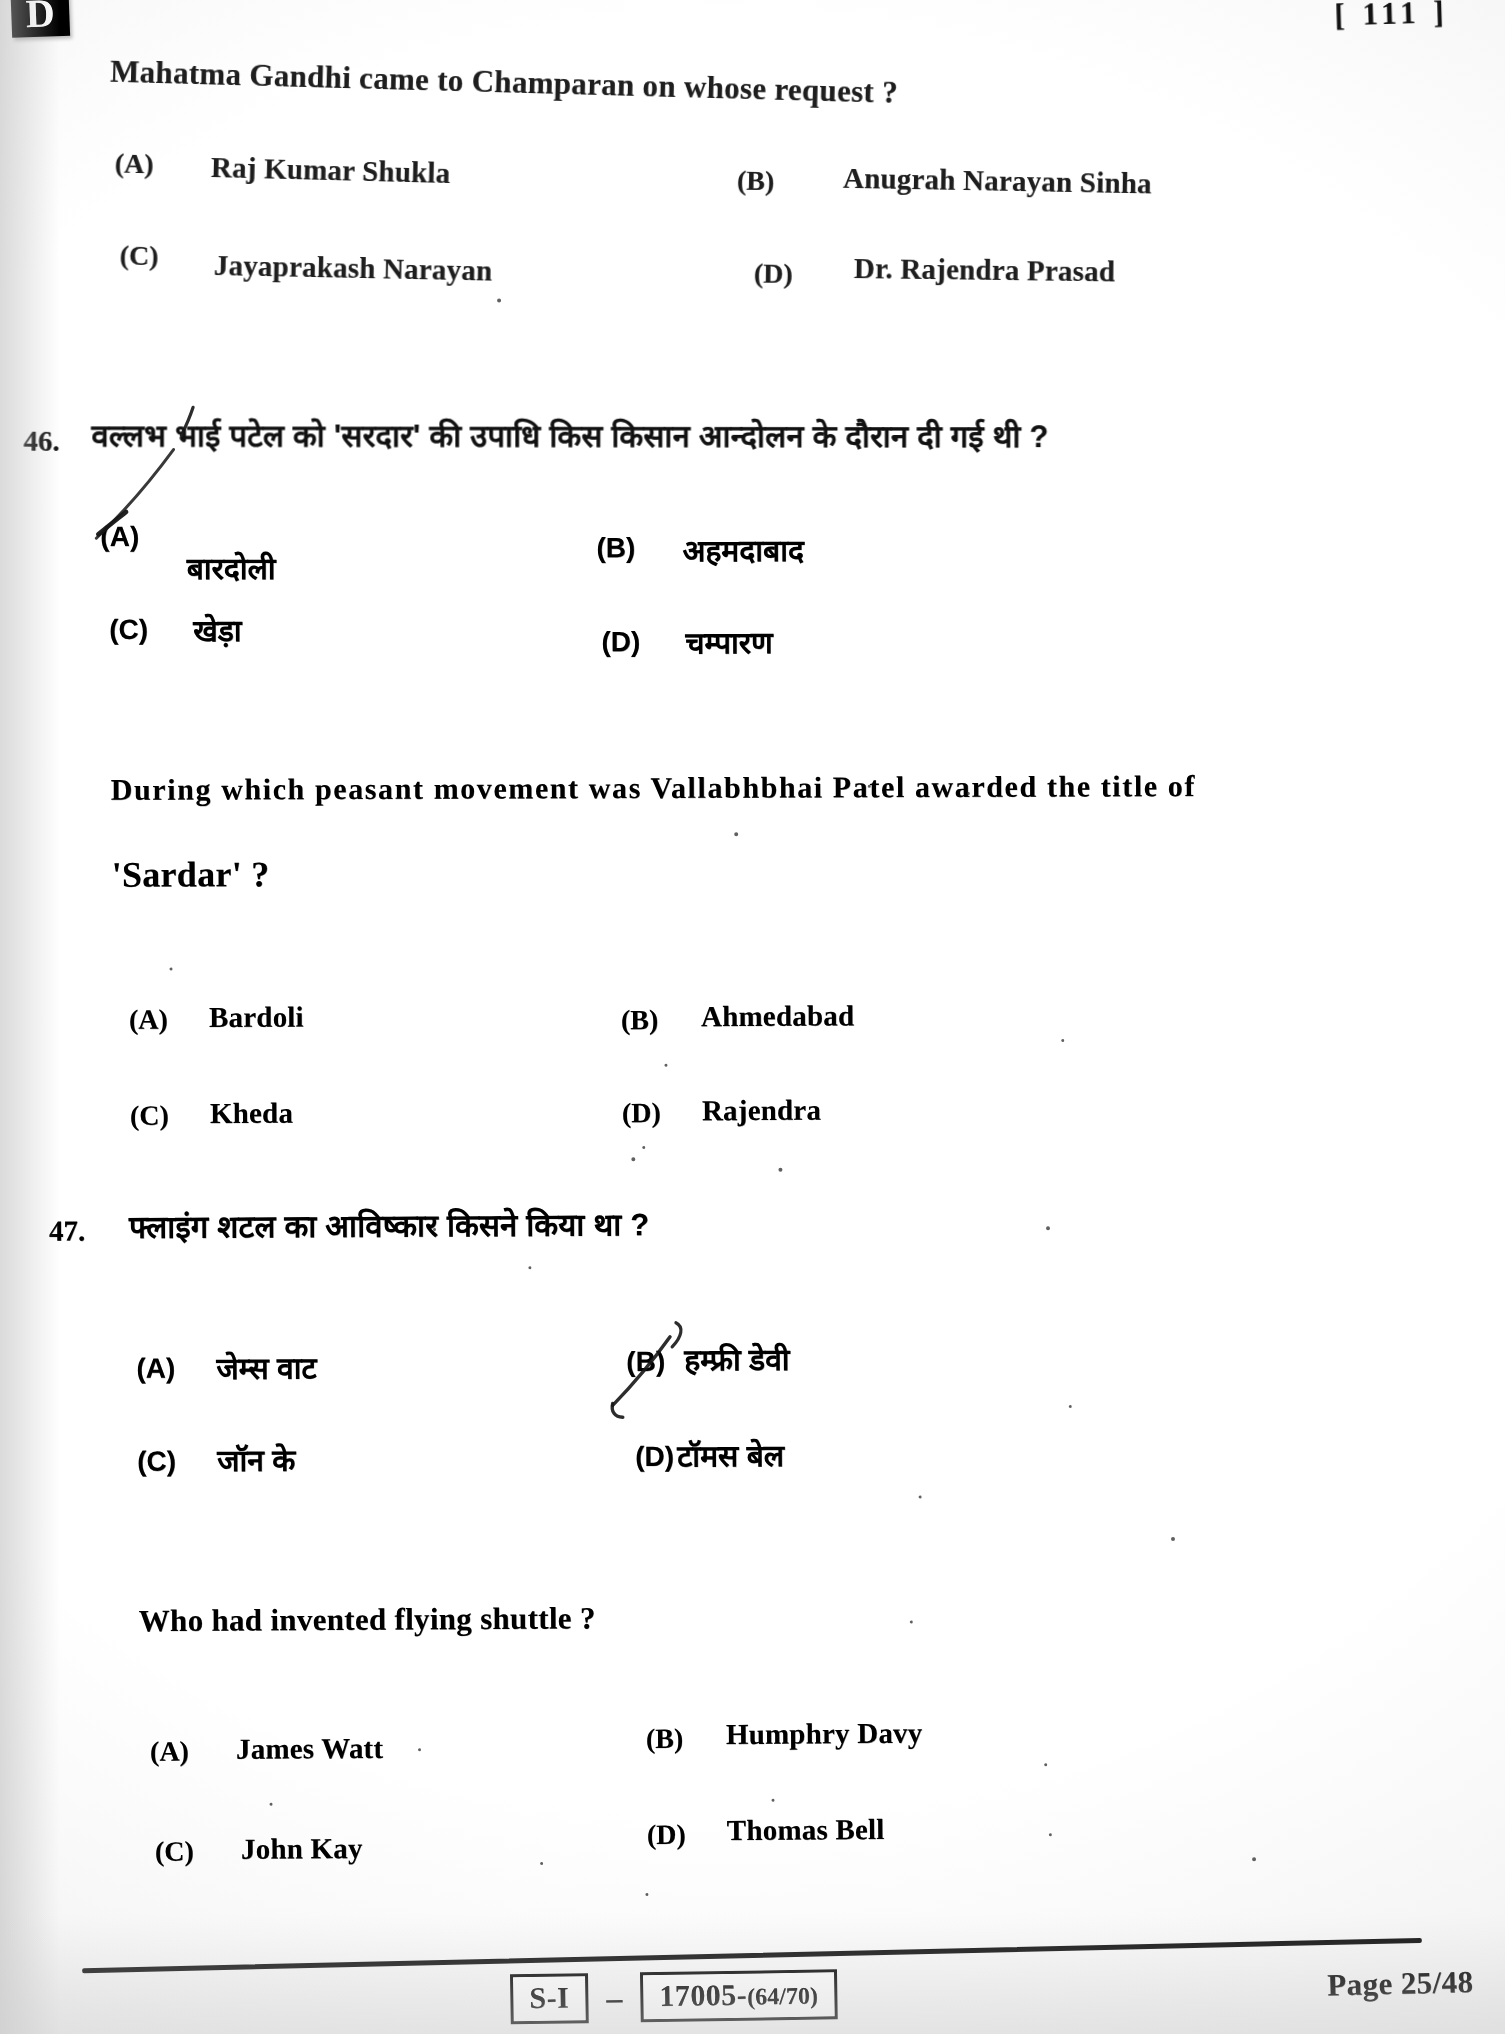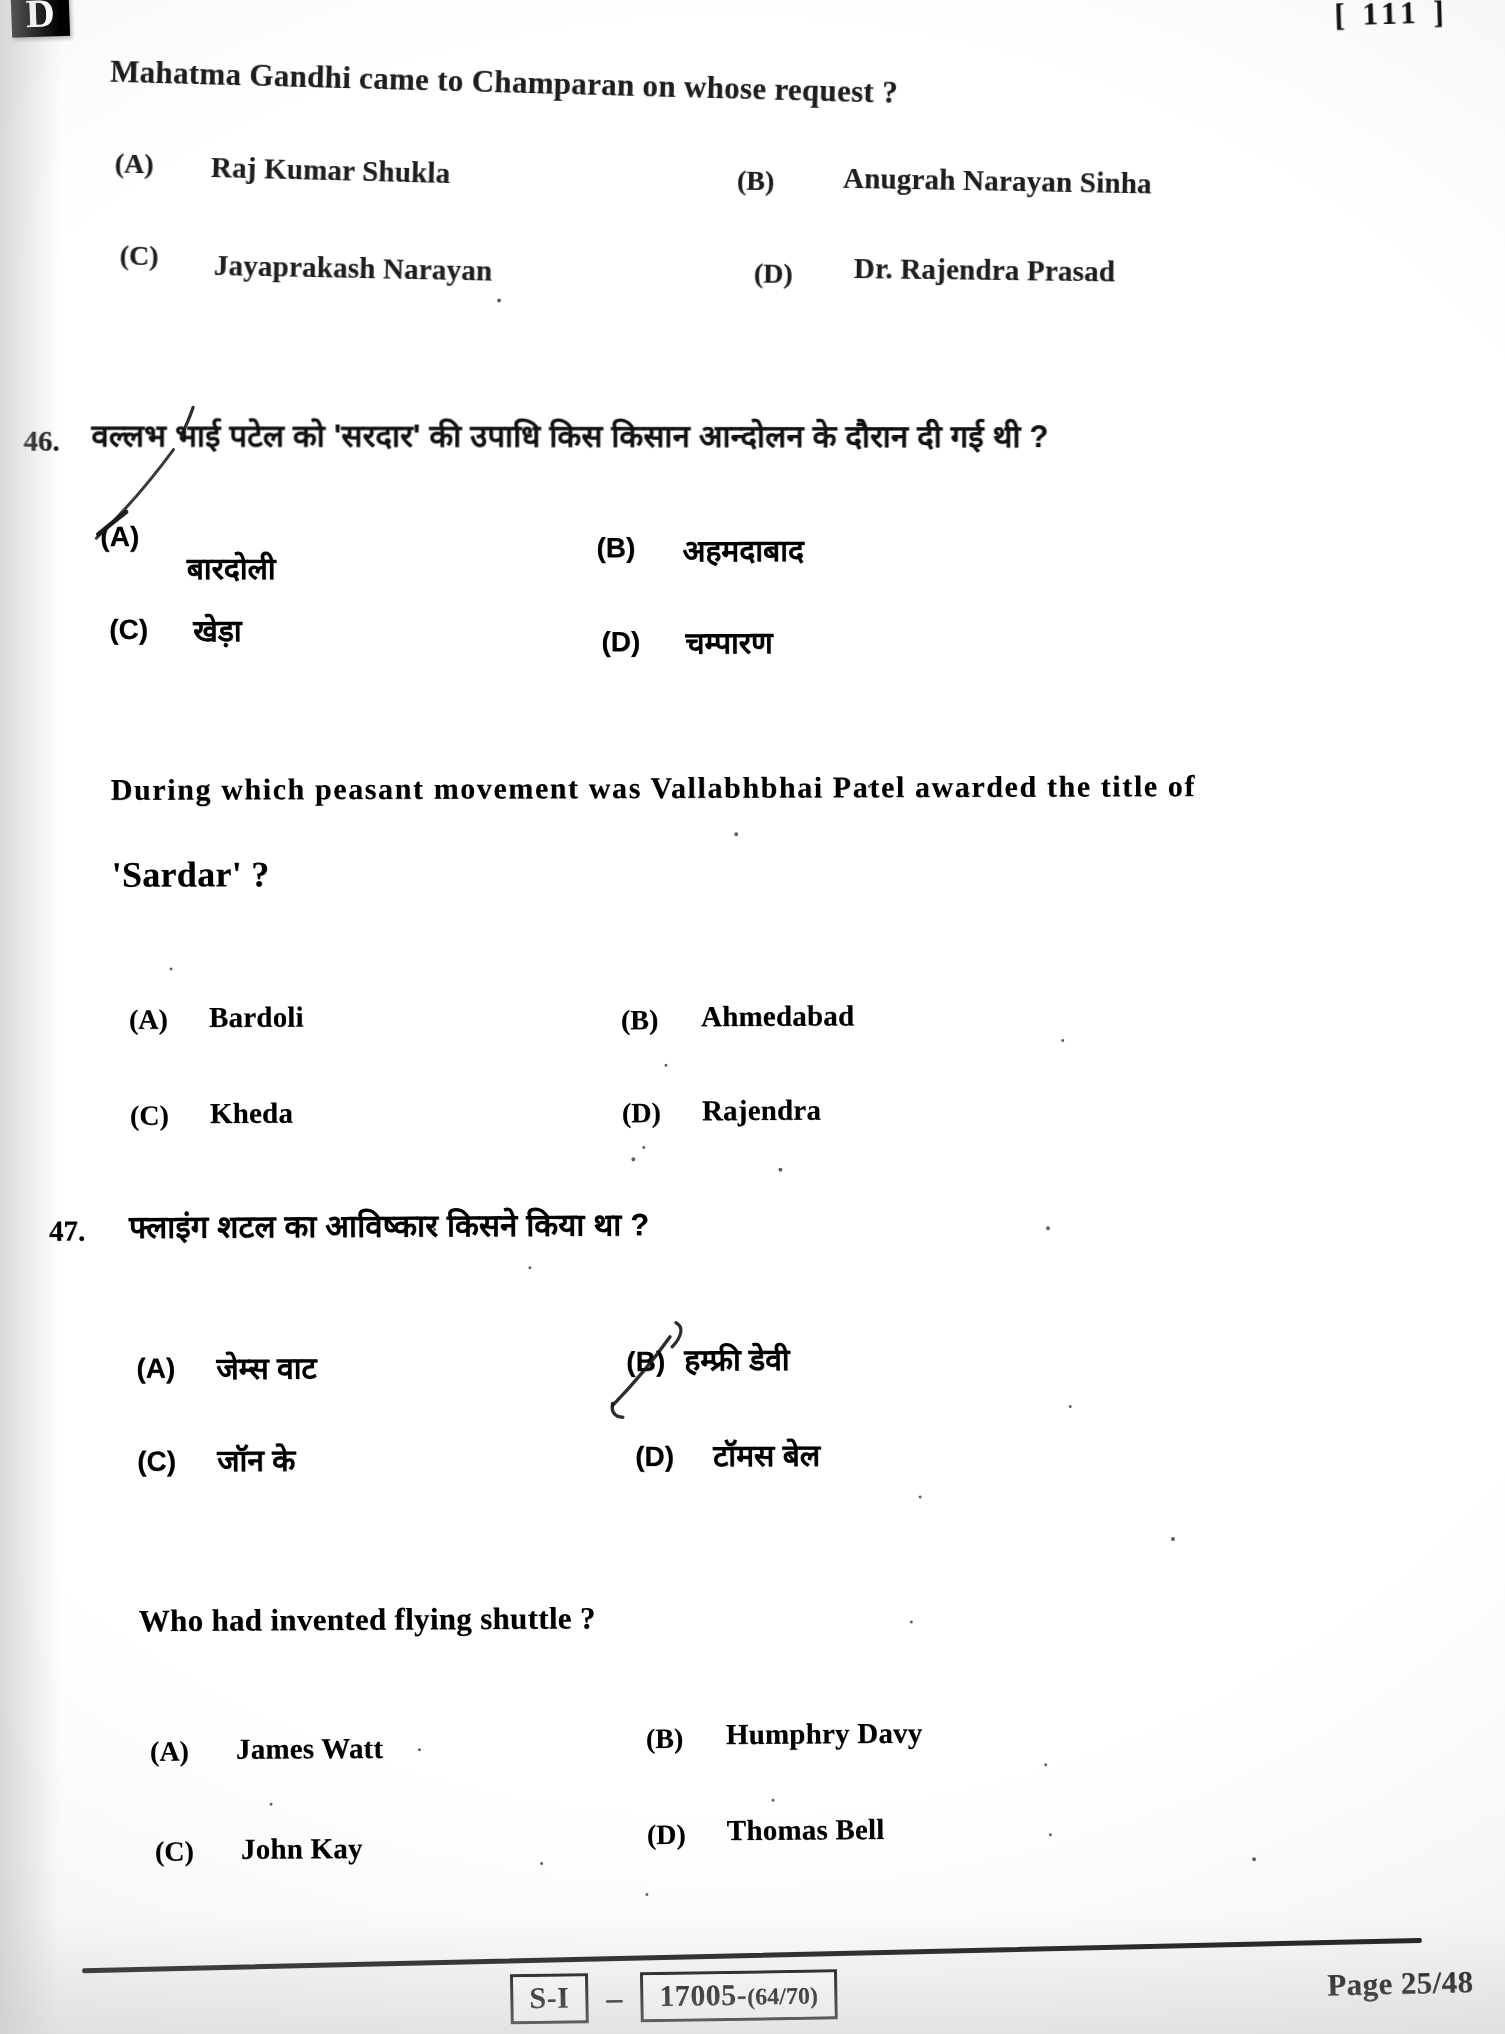--- a/index.html
+++ b/index.html
@@ -275,21 +275,21 @@
     <div class="abs ink opt-label devanagari" style="left:132px; top:1347px; transform:rotate(0.2deg);">(A)</div>
     <div class="abs ink opt-text-hi devanagari" style="left:212px; top:1342px; transform:rotate(0.2deg);text-align:right;">जेम्स वाट</div>
 
     <div class="abs ink opt-label devanagari" style="left:622px; top:1345px; transform:rotate(0.2deg);">(B)</div>
     <div class="abs ink opt-text-hi devanagari" style="left:680px; top:1338px; transform:rotate(0.2deg);">हम्फ्री डेवी</div>
 
     <div class="abs ink opt-label devanagari" style="left:132px; top:1440px; transform:rotate(0.2deg);">(C)</div>
     <div class="abs ink opt-text-hi devanagari" style="left:212px; top:1434px; transform:rotate(0.2deg);">जॉन के</div>
 
     <div class="abs ink opt-label devanagari" style="left:630px; top:1440px; transform:rotate(0.2deg);">(D)</div>
-    <div class="abs ink opt-text-hi devanagari" style="left:708px; top:1434px; transform:rotate(0.2deg);">टॉमस बेल</div>
+    <div class="abs ink opt-text-hi devanagari" style="left:672px; top:1434px; transform:rotate(0.2deg);">टॉमस बेल</div>
 
     <div class="pen" style="left:596px; top:1318px;">
       <svg width="120" height="110" viewBox="0 0 120 110" aria-hidden="true">
         <path d="M76 4 C 84 8, 82 18, 72 28" stroke-width="3.2" opacity="0.9"></path>
         <path d="M70 18 C 54 40, 32 66, 12 86" stroke-width="3.4" opacity="0.9"></path>
         <path d="M12 84 C 10 92, 14 98, 22 98" stroke-width="3.4" opacity="0.9"></path>
       </svg>
     </div>
 
     <div class="abs ink stem-en" style="left:132px; top:1598px; transform:rotate(0.2deg); font-size:31px;">Who had invented flying shuttle ?</div>

